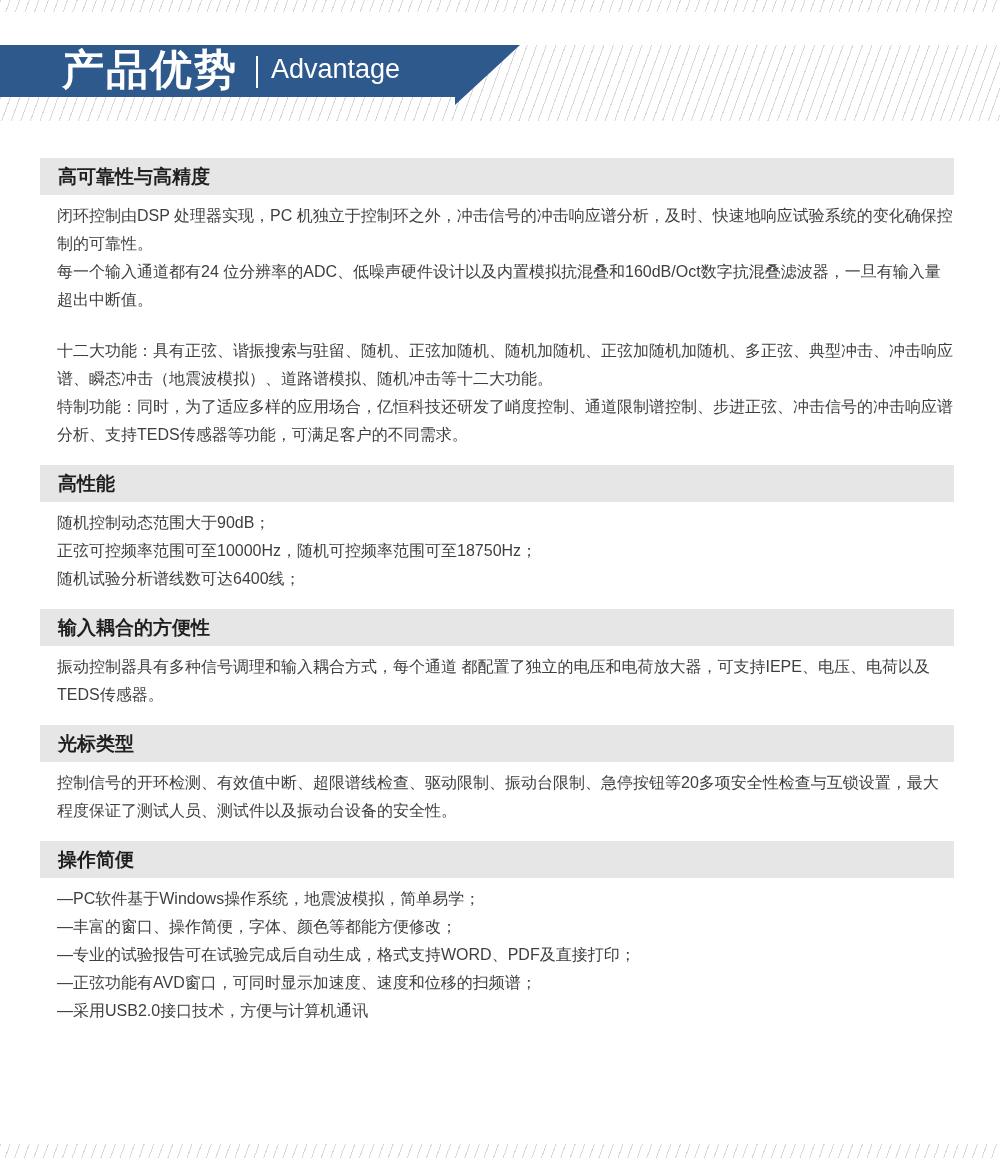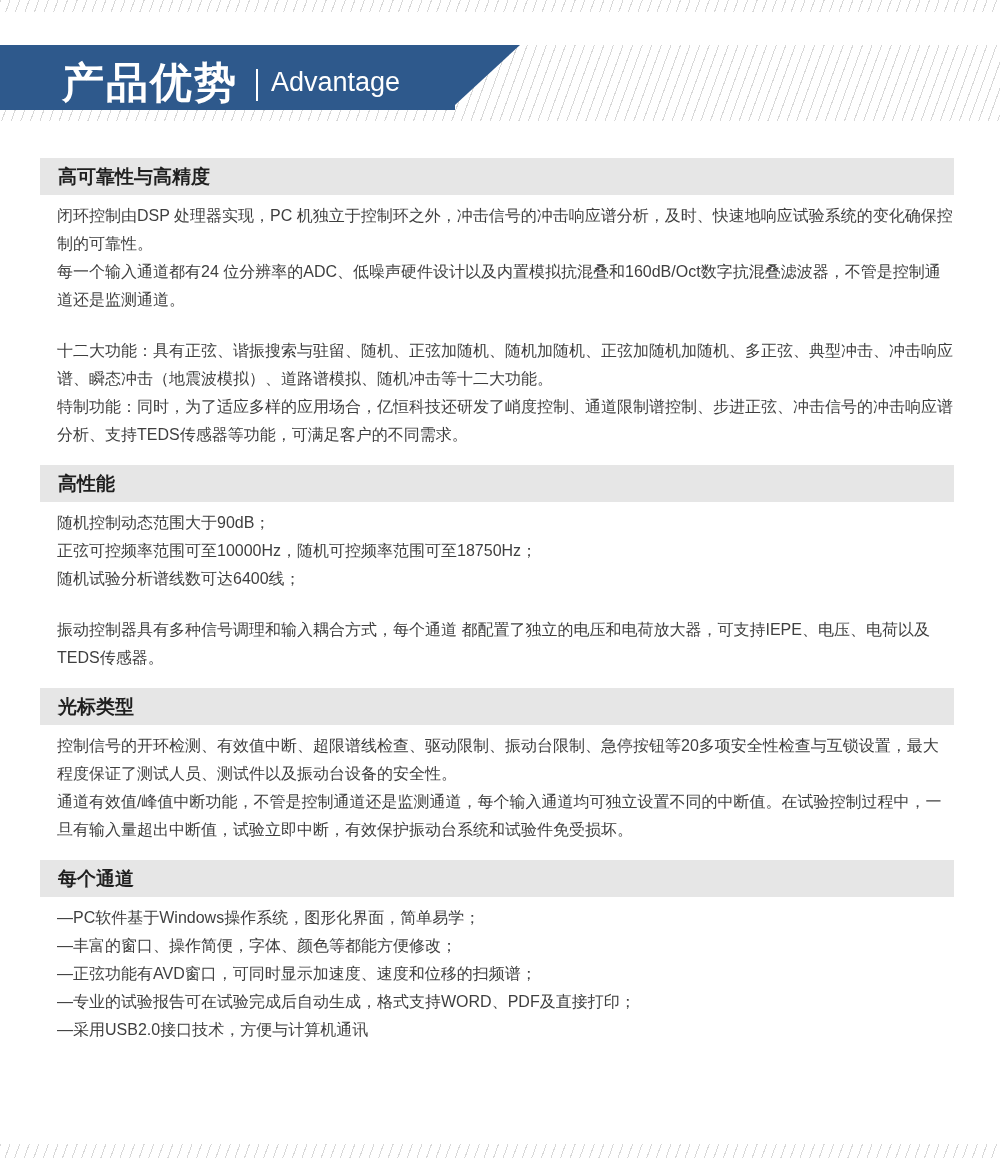--- a/index.html
+++ b/index.html
@@ -19,21 +19,21 @@
     position: absolute; top: 0; left: 0; right: 0; height: 12px;
   }
   .bottom-band {
     position: absolute; bottom: 0; left: 0; right: 0; height: 14px;
   }
   .banner-row {
     position: absolute; top: 45px; left: 0; right: 0; height: 76px;
   }
   .banner {
     position: absolute; top: 0; left: 0;
-    width: 455px; height: 65px;
+    width: 455px; height: 52px;
     background: #2e598c;
     display: flex; align-items: flex-end;
     padding-left: 62px; box-sizing: border-box;
     color: #ffffff;
     white-space: nowrap;
   }
   .banner-slant {
     position: absolute; top: 0; left: 455px;
     width: 0; height: 0;
     border-top: 60px solid #2e598c;
@@ -85,21 +85,21 @@
 </div>
 
 <div class="content">
 
   <div class="section">
     <div class="section-header">
       <span class="section-title">高可靠性与高精度</span>
     </div>
     <div class="section-body">
       <p>闭环控制由DSP 处理器实现，PC 机独立于控制环之外，冲击信号的冲击响应谱分析，及时、快速地响应试验系统的变化确保控制的可靠性。</p>
-      <p>每一个输入通道都有24 位分辨率的ADC、低噪声硬件设计以及内置模拟抗混叠和160dB/Oct数字抗混叠滤波器，不管是控制通道还是监测通道。</p>
+      <p>每一个输入通道都有24 位分辨率的ADC、低噪声硬件设计以及内置模拟抗混叠和160dB/Oct数字抗混叠滤波器，一旦有输入量超出中断值。</p>
     </div>
   </div>
 
   <div class="section">
     <div class="section-body">
       <p>十二大功能：具有正弦、谐振搜索与驻留、随机、正弦加随机、随机加随机、正弦加随机加随机、多正弦、典型冲击、冲击响应谱、瞬态冲击（地震波模拟）、道路谱模拟、随机冲击等十二大功能。</p>
       <p>特制功能：同时，为了适应多样的应用场合，亿恒科技还研发了峭度控制、通道限制谱控制、步进正弦、冲击信号的冲击响应谱分析、支持TEDS传感器等功能，可满足客户的不同需求。</p>
     </div>
   </div>
 
@@ -108,43 +108,45 @@
       <span class="section-title">高性能</span>
     </div>
     <div class="section-body">
       <p>随机控制动态范围大于90dB；</p>
       <p>正弦可控频率范围可至10000Hz，随机可控频率范围可至18750Hz；</p>
       <p>随机试验分析谱线数可达6400线；</p>
     </div>
   </div>
 
   <div class="section">
+    <div class="section-header">
+      <span class="section-title">输入耦合的方便性</span>
+    </div>
     <div class="section-body">
       <p>振动控制器具有多种信号调理和输入耦合方式，每个通道 都配置了独立的电压和电荷放大器，可支持IEPE、电压、电荷以及TEDS传感器。</p>
     </div>
   </div>
 
   <div class="section">
     <div class="section-header">
       <span class="section-title">光标类型</span>
     </div>
     <div class="section-body">
       <p>控制信号的开环检测、有效值中断、超限谱线检查、驱动限制、振动台限制、急停按钮等20多项安全性检查与互锁设置，最大程度保证了测试人员、测试件以及振动台设备的安全性。</p>
-      <p>通道有效值/峰值中断功能，不管是控制通道还是监测通道，每个输入通道均可独立设置不同的中断值。在试验控制过程中，一旦有输入量超出中断值，试验立即中断，有效保护振动台系统和试验件免受损坏。</p>
     </div>
   </div>
 
   <div class="section">
     <div class="section-header">
-      <span class="section-title">每个通道</span>
+      <span class="section-title">操作简便</span>
     </div>
     <div class="section-body">
-      <p>—PC软件基于Windows操作系统，图形化界面，简单易学；</p>
+      <p>—PC软件基于Windows操作系统，地震波模拟，简单易学；</p>
       <p>—丰富的窗口、操作简便，字体、颜色等都能方便修改；</p>
+      <p>—专业的试验报告可在试验完成后自动生成，格式支持WORD、PDF及直接打印；</p>
       <p>—正弦功能有AVD窗口，可同时显示加速度、速度和位移的扫频谱；</p>
-      <p>—专业的试验报告可在试验完成后自动生成，格式支持WORD、PDF及直接打印；</p>
       <p>—采用USB2.0接口技术，方便与计算机通讯</p>
     </div>
   </div>
 
 </div>
 
 <div class="bottom-band pinstripe"></div>
 
 </body></html>

